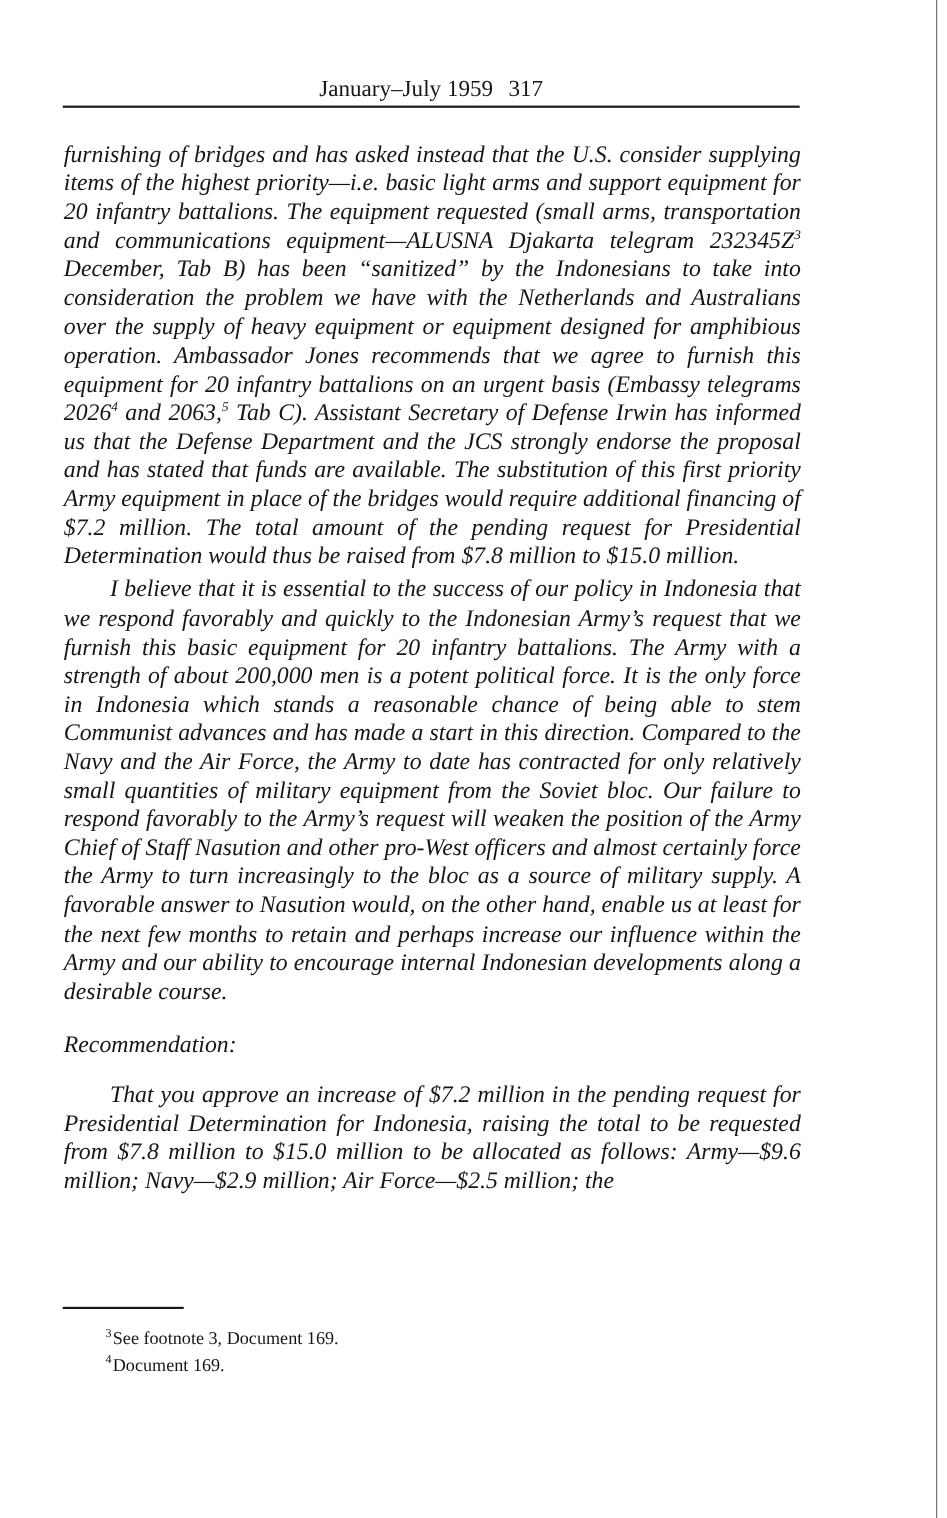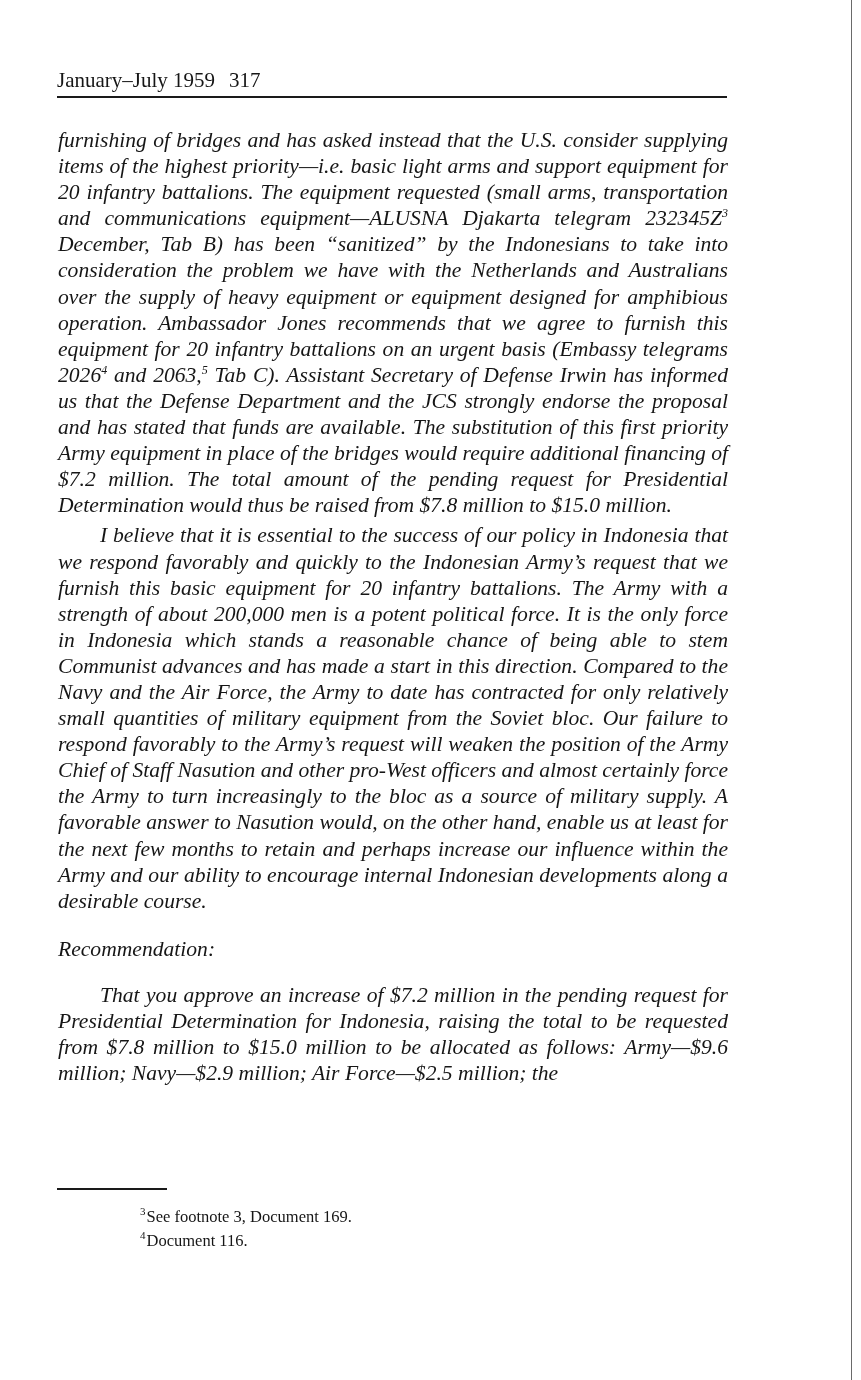--- a/index.html
+++ b/index.html
@@ -23,21 +23,21 @@
       height: 1380px;
       background: #6a6a6a;
     }
     .running-head {
       position: absolute;
       left: 57px;
       top: 64px;
       width: 670px;
       height: 32px;
       border-bottom: 2px solid #1a1a1a;
-      text-align: left;
+      text-align: center;
       font-size: 21px;
       line-height: 32px;
     }
     .running-head .pagenum {
       margin-left: 14px;
     }
     .body-text {
       position: absolute;
       left: 58px;
       top: 127px;
@@ -75,21 +75,20 @@
     }
     .footnotes {
       position: absolute;
       left: 96px;
       top: 1205px;
       font-size: 16.5px;
       line-height: 24px;
     }
     .footnotes .fn {
       white-space: nowrap;
-      margin-left: 44px;
     }
     .footnotes sup {
       font-size: 11px;
       line-height: 0;
       vertical-align: 7px;
       margin-right: 1px;
     }
   </style>
 </head>
 <body>
@@ -107,14 +106,14 @@
 
   <p class="section-head">Recommendation:</p>
 
   <p class="indent">That you approve an increase of $7.2 million in the pending request for Presidential Determination for Indonesia, raising the total to be re­quested from $7.8 million to $15.0 million to be allocated as follows: Army—$9.6 million; Navy—$2.9 million; Air Force—$2.5 million; the</p>
 </main>
 
 <div class="footnote-rule"></div>
 
 <section class="footnotes">
   <div class="fn"><sup>3</sup><span>See footnote 3, Document 169.</span></div>
-  <div class="fn"><sup>4</sup><span>Document 116.</span></div>
+  <div class="fn"><sup>4</sup><span>Document 169.</span></div>
 </section>
 
 </body></html>

